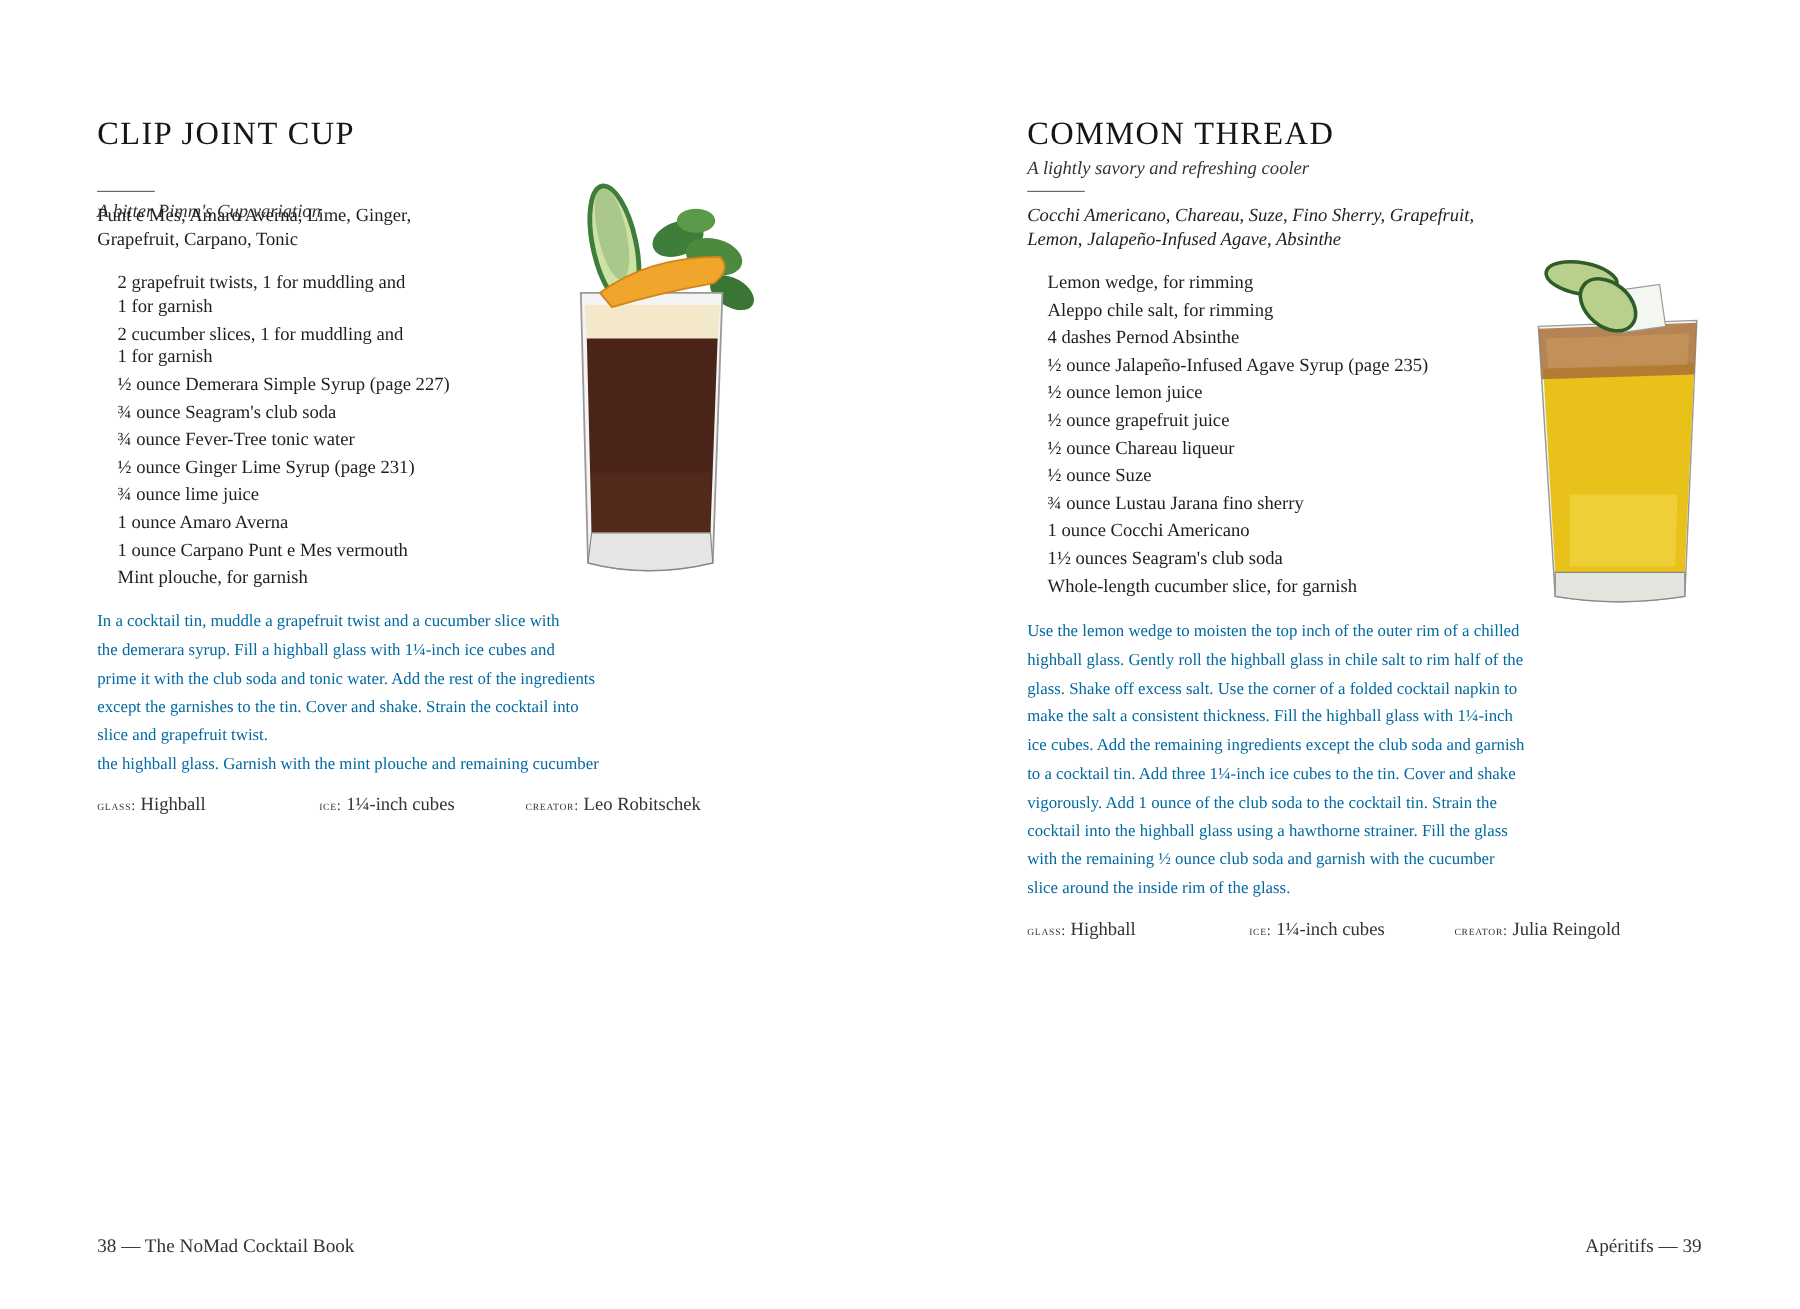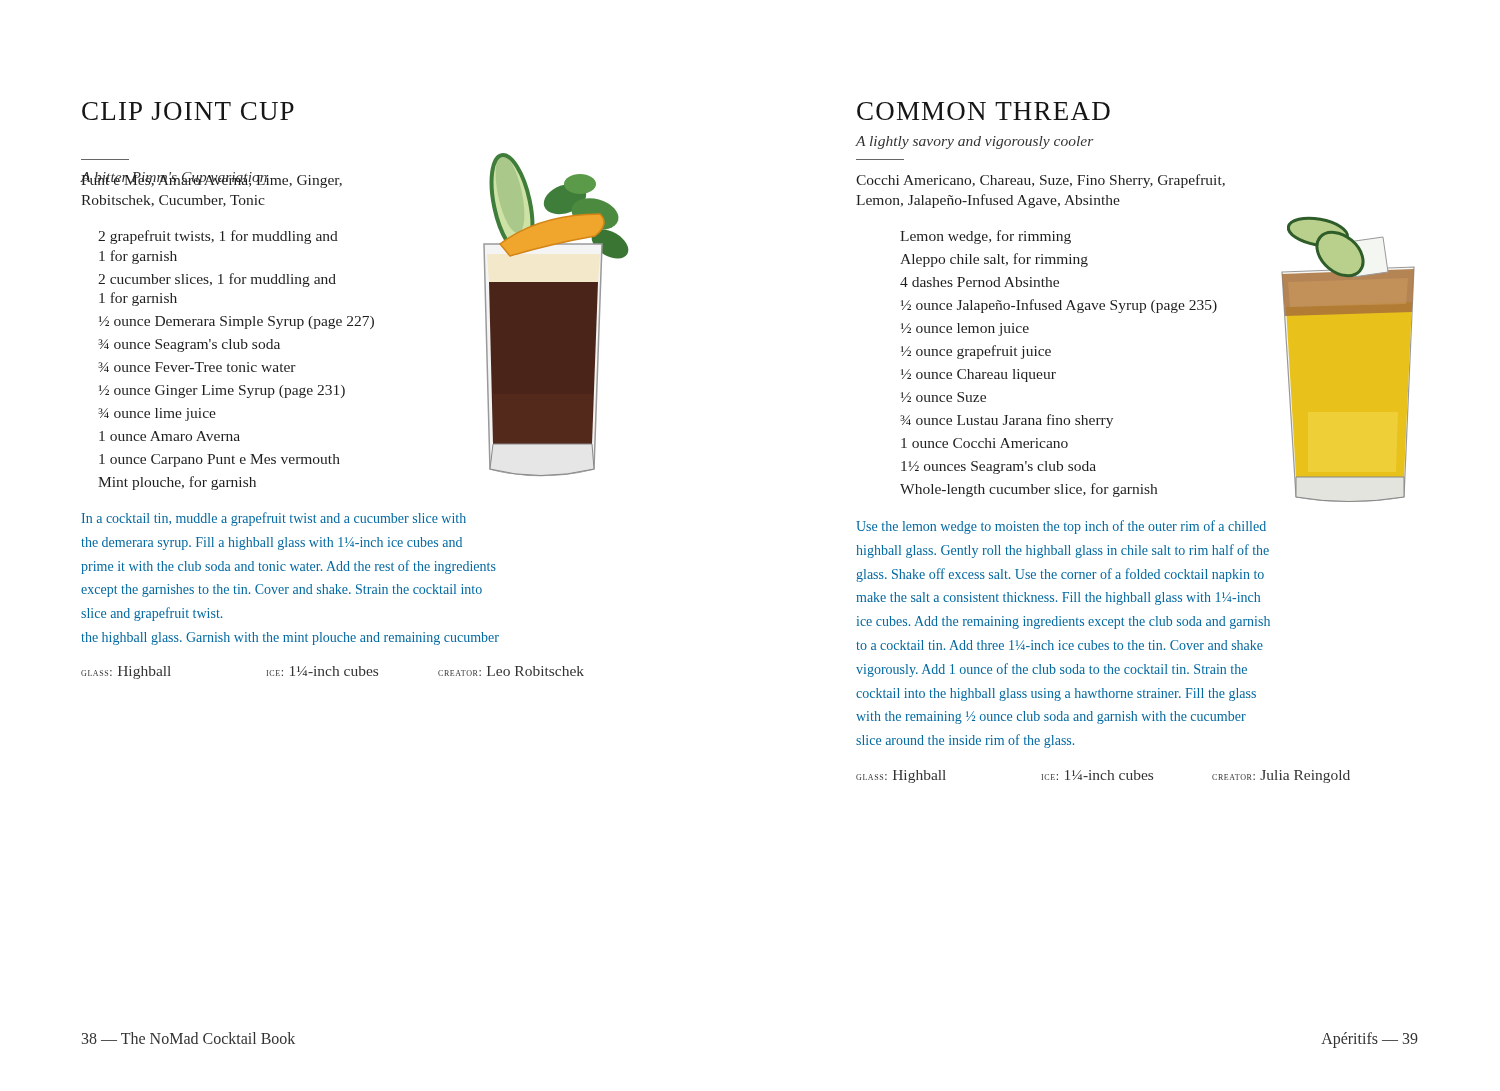--- a/index.html
+++ b/index.html
@@ -23,21 +23,21 @@
 </style>
 </head>
 <body>
 
 <div class="page left">
   <h1 class="title" style="left:81px; top:84px;">CLIP JOINT CUP</h1>
   <div class="subtitle" style="left:81px; top:120px;margin-top:36px;">A bitter Pimm's Cup variation</div>
   <div class="rule" style="left:81px; top:147px;"></div>
   <div class="keyings" style="left:81px; top:158px;">
     <div>Punt e Mes, Amaro Averna, Lime, Ginger,</div>
-    <div>Robitschek, Cucumber, Tonic</div>
+    <div>Grapefruit, Carpano, Tonic</div>
   </div>
   <ul class="ingredients" style="left:98px; top:214px;">
     <li>
         <div>2 grapefruit twists, 1 for muddling and</div>
         <div>1 for garnish</div>
       </li>
     <li>
         <div>2 cucumber slices, 1 for muddling and</div>
         <div>1 for garnish</div>
       </li>
@@ -110,27 +110,27 @@
 
   <div class="folio" style="left:81px;">
     <span>38</span>
     <span>—</span>
     <span class="book">The NoMad Cocktail Book</span>
   </div>
 </div>
 
 <div class="page right">
   <h1 class="title" style="left:106px; top:84px;">COMMON THREAD</h1>
-  <div class="subtitle" style="left:106px; top:120px;">A lightly savory and vigorously cooler</div>
+  <div class="subtitle" style="left:106px; top:120px;">A lightly savory and refreshing cooler</div>
   <div class="rule" style="left:106px; top:147px;"></div>
-  <div class="keyings" style="left:106px; top:158px;">
+  <div class="keyings" style="left:106px; top:158px;font-style:italic;">
     <div>Cocchi Americano, Chareau, Suze, Fino Sherry, Grapefruit,</div>
     <div>Lemon, Jalapeño-Infused Agave, Absinthe</div>
   </div>
-  <ul class="ingredients" style="left:123px; top:214px;margin-left:27px;">
+  <ul class="ingredients" style="left:123px; top:214px;">
     <li>Lemon wedge, for rimming</li>
     <li>Aleppo chile salt, for rimming</li>
     <li>4 dashes Pernod Absinthe</li>
     <li>½ ounce Jalapeño-Infused Agave Syrup (page 235)</li>
     <li>½ ounce lemon juice</li>
     <li>½ ounce grapefruit juice</li>
     <li>½ ounce Chareau liqueur</li>
     <li>½ ounce Suze</li>
     <li>¾ ounce Lustau Jarana fino sherry</li>
     <li>1 ounce Cocchi Americano</li>

